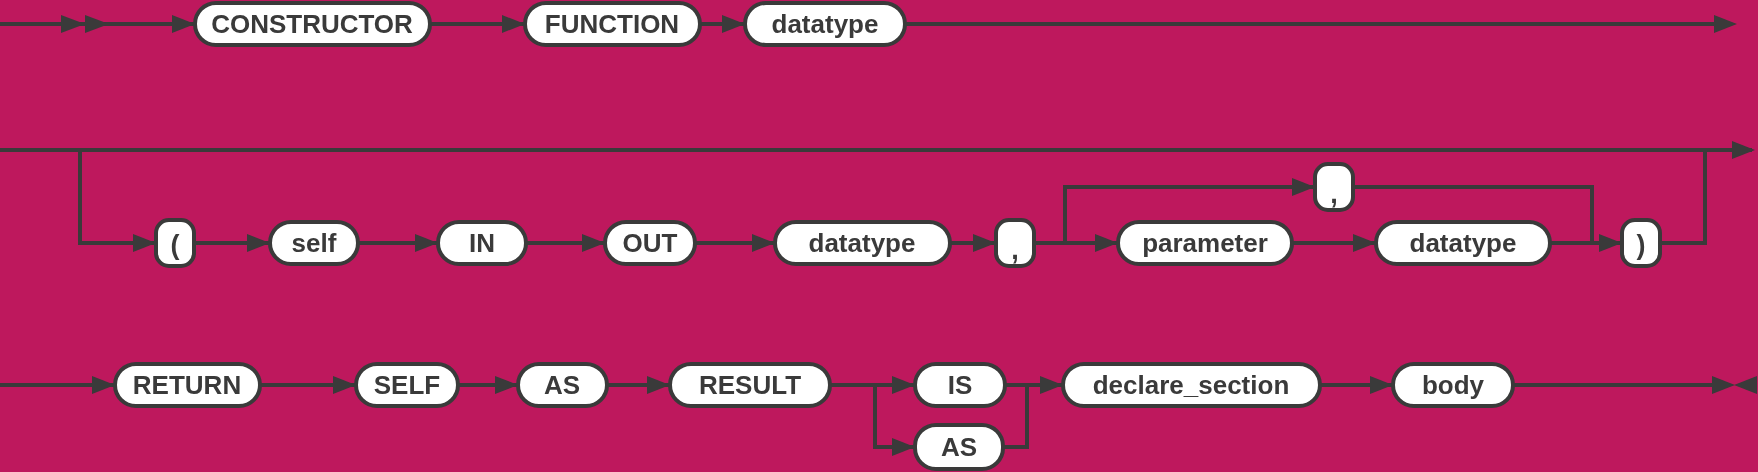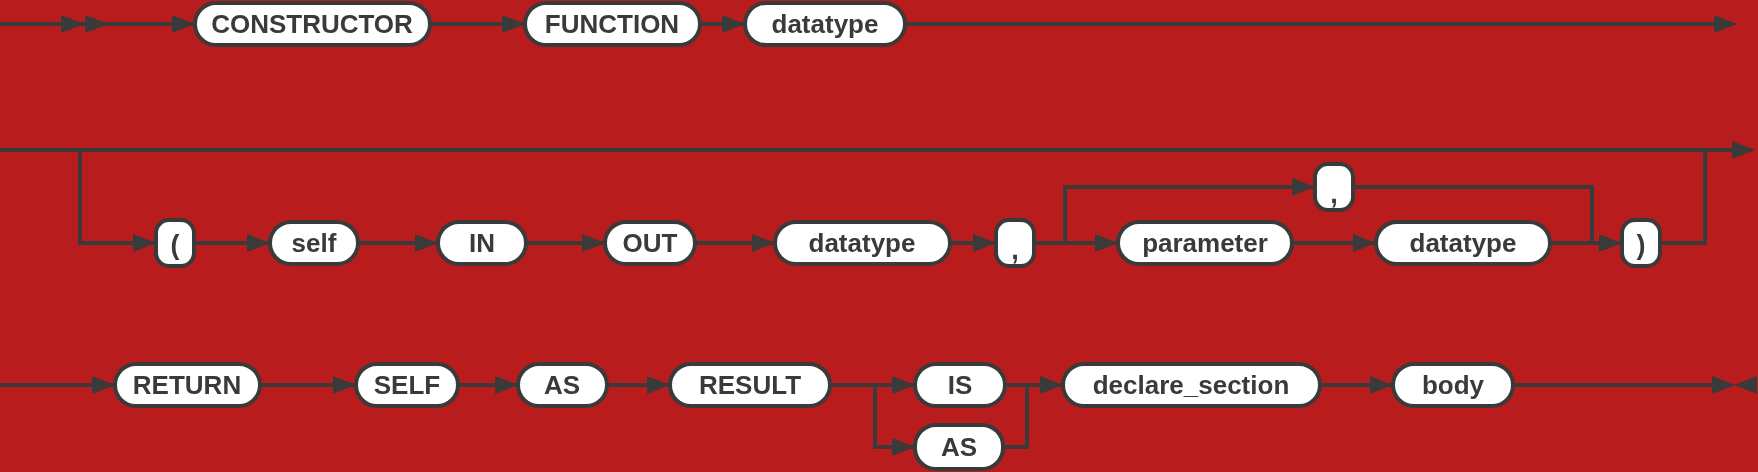--- a/index.html
+++ b/index.html
@@ -1,16 +1,16 @@
 <!DOCTYPE html>
 <html><head>
 <meta charset="utf-8">
 <style>
   html,body{margin:0;padding:0;background:#ffffff;}
-  .stage{position:relative;width:1758px;height:472px;background:#b91c1c;overflow:hidden;}
+  .stage{position:relative;width:1758px;height:472px;background:#be185d;overflow:hidden;}
   .rail{stroke:#3a3a3a;stroke-width:4;fill:none;}
   .box{fill:#ffffff;stroke:#3a3a3a;stroke-width:4;}
   .arrow{fill:#3a3a3a;stroke:none;}
   .lbl{font-family:"Liberation Sans","DejaVu Sans",sans-serif;font-weight:bold;font-size:26px;
        fill:#3a3a3a;text-anchor:middle;dominant-baseline:central;}
   .sym{font-size:27px;}
 </style>
 </head>
 <body>
 

